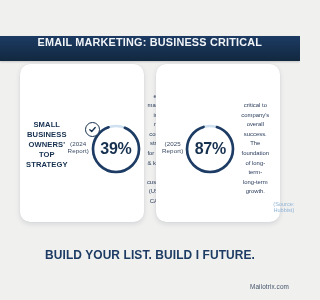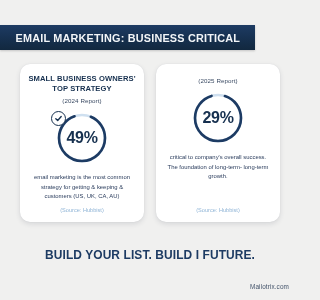--- a/index.html
+++ b/index.html
@@ -12,26 +12,26 @@
     background: #f0f0ef;
     font-family: "Liberation Sans", sans-serif;
     overflow: hidden;
     position: relative;
   }
 
   
   .header-band {
     position: absolute;
     left: 0;
-    top: 25px;
-    width: 255px;
+    top: 36px;
+    width: 300px;
     height: 25px;
     background: linear-gradient(180deg, #1d3b63 0%, #16304f 55%, #12283f 100%);
     display: flex;
-    align-items: center;
+    align-items: flex-start;
     justify-content: center;
     box-shadow: 0 1px 2px rgba(0,0,0,0.18);
   }
   .header-title {
     color: #f2f5f8;
     font-size: 11.2px;
     font-weight: bold;
     letter-spacing: 0.2px;
     text-align: center;
     white-space: nowrap;
@@ -50,21 +50,21 @@
   }
   .stat-card {
     width: 124px;
     height: 158px;
     background: #ffffff;
     border-radius: 10px;
     box-shadow: 0 2px 5px rgba(40,50,70,0.13), 0 0 1px rgba(40,50,70,0.12);
     padding: 10px 6px 6px 6px;
     box-sizing: border-box;
     display: flex;
-    flex-direction: column;
+    flex-direction: row;
     align-items: center;
   }
   .card-title {
     color: #16304f;
     font-size: 7.6px;
     font-weight: bold;
     line-height: 1.32;
     text-align: center;
     letter-spacing: 0.1px;
     margin: 0;
@@ -171,41 +171,41 @@
 
   <div class="stat-card">
     <div class="card-title">SMALL BUSINESS OWNERS' TOP STRATEGY</div>
     <div class="card-subtitle">(2024 Report)</div>
 
     <div class="donut-wrap">
       <svg class="donut-svg" viewBox="0 0 54 54">
         <circle cx="27" cy="27" r="23" fill="none" stroke="#cfe0f0" stroke-width="2.6"></circle>
         <circle cx="27" cy="27" r="23" fill="none" stroke="#1d3b63" stroke-width="2.6" stroke-linecap="round" stroke-dasharray="127 18.5" stroke-dashoffset="-9" transform="rotate(-90 27 27)"></circle>
       </svg>
-      <div class="donut-value">49%</div>
+      <div class="donut-value">39%</div>
       <div class="check-badge">
         <svg width="9" height="9" viewBox="0 0 10 10">
           <path d="M2 5.2 L4.1 7.2 L8 2.8" fill="none" stroke="#16304f" stroke-width="1.5" stroke-linecap="round" stroke-linejoin="round"></path>
         </svg>
       </div>
     </div>
 
     <div class="card-body">email marketing is the most common strategy for getting &amp; keeping &amp; customers (US, UK, CA, AU)</div>
     <div class="card-source">(Source: Hubbist)</div>
   </div>
 
   <div class="stat-card">
     <div class="card-subtitle">(2025 Report)</div>
 
     <div class="donut-wrap">
       <svg class="donut-svg" viewBox="0 0 54 54">
         <circle cx="27" cy="27" r="23" fill="none" stroke="#cfe0f0" stroke-width="2.6"></circle>
         <circle cx="27" cy="27" r="23" fill="none" stroke="#1d3b63" stroke-width="2.6" stroke-linecap="round" stroke-dasharray="130 14.5" stroke-dashoffset="-7" transform="rotate(-90 27 27)"></circle>
       </svg>
-      <div class="donut-value">29%</div>
+      <div class="donut-value">87%</div>
     </div>
 
     <div class="card-body">critical to company's overall success. The foundation of long-term- long-term growth.</div>
     <div class="card-source">(Source: Hubbist)</div>
   </div>
 
 </div>
 
 <div class="tagline">BUILD YOUR LIST. BUILD I FUTURE.</div>
 <div class="footer-brand">Mailotrix.com</div>

